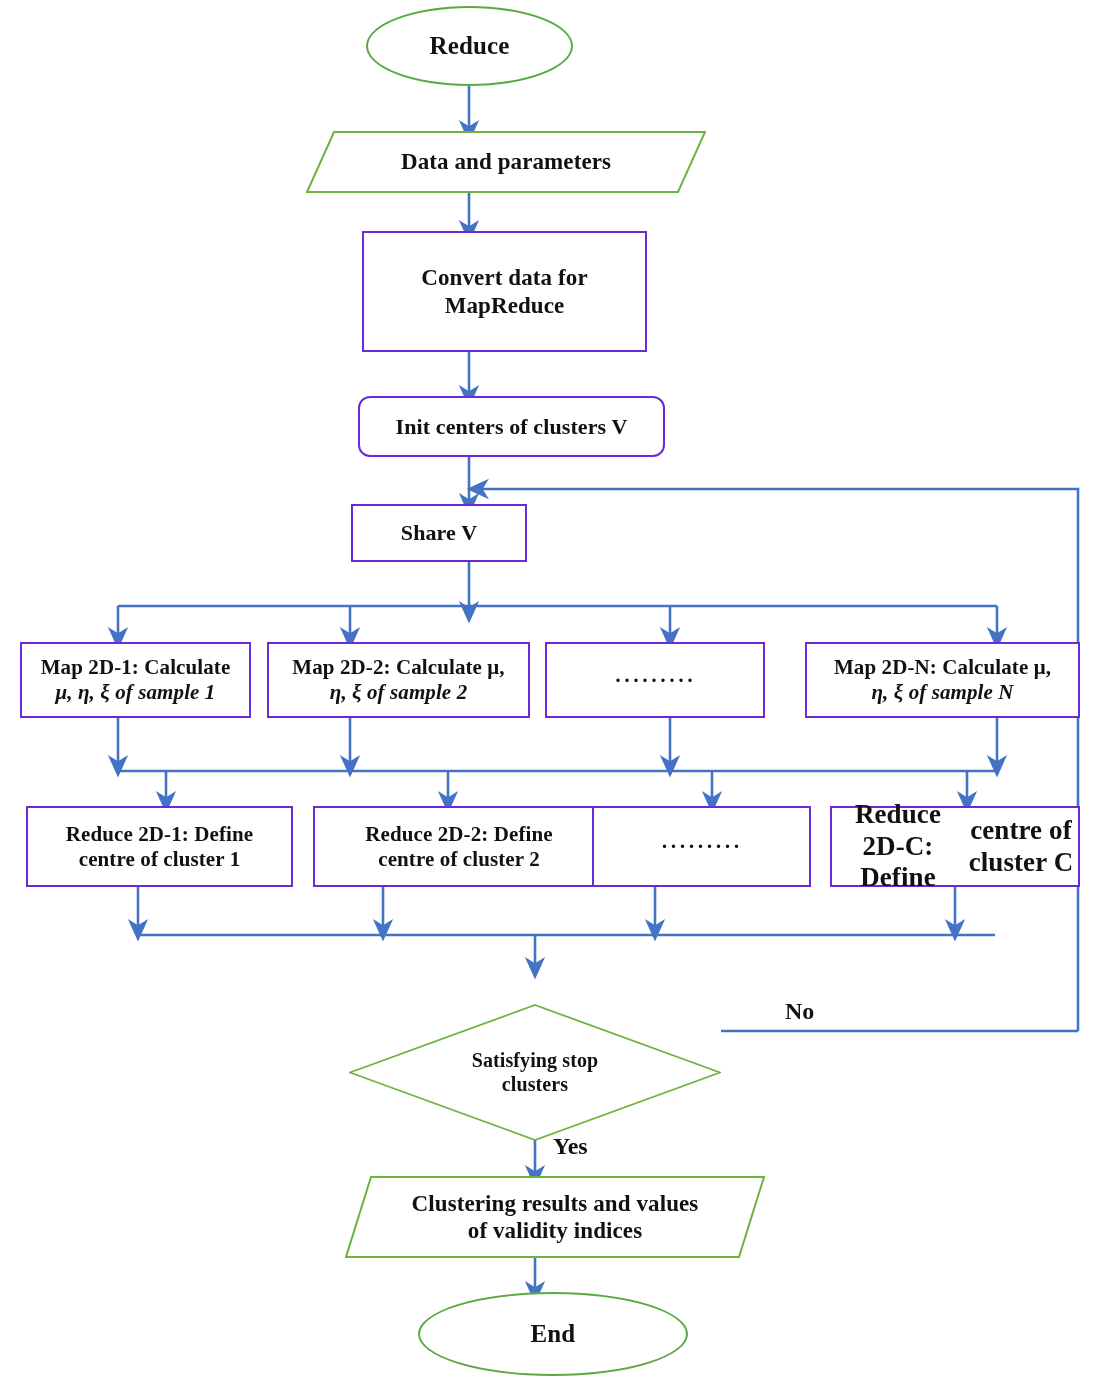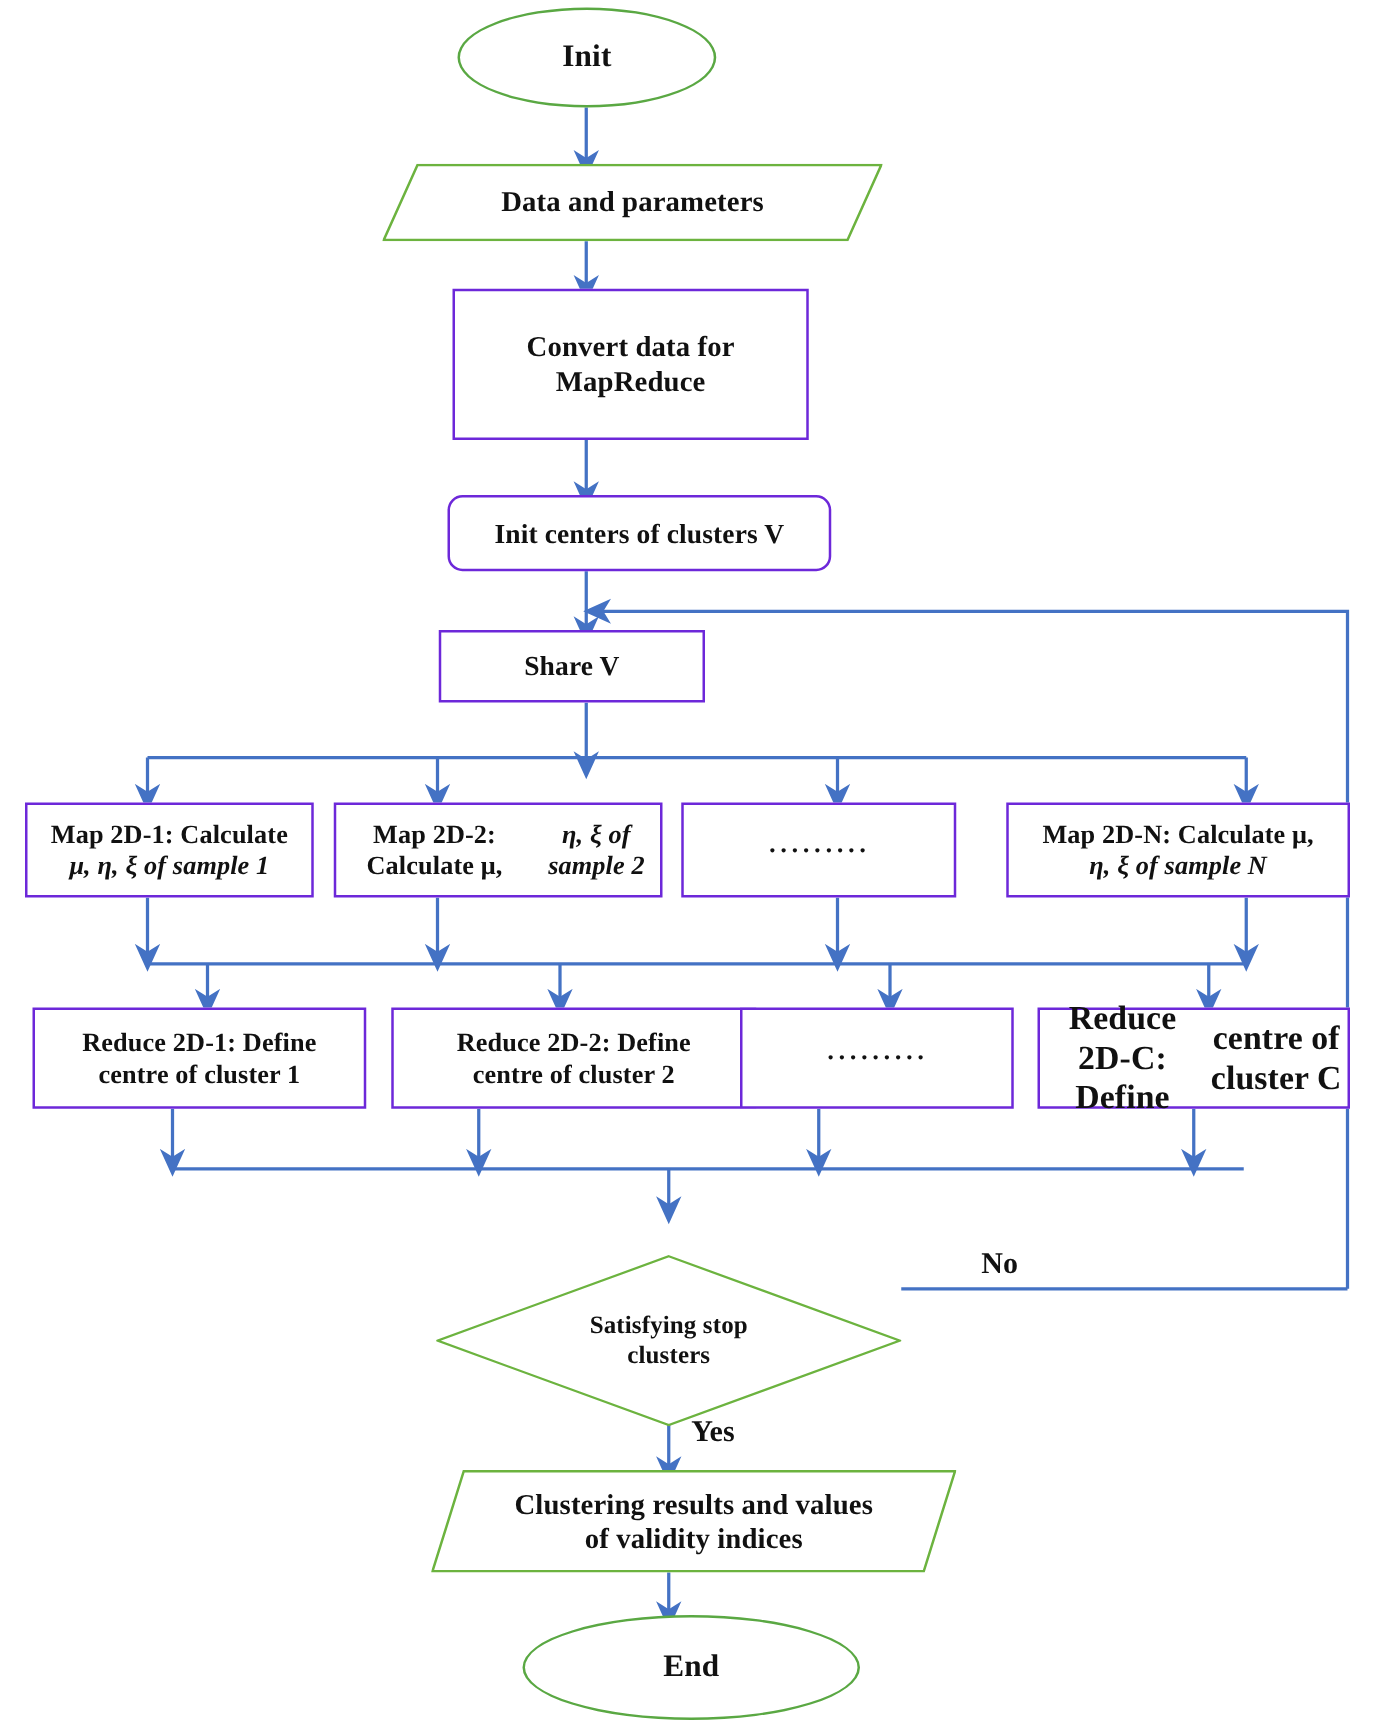--- a/index.html
+++ b/index.html
@@ -78,49 +78,49 @@
 
       <line x1="721" y1="1031" x2="1078" y2="1031"></line>
 
       <line x1="535" y1="1105" x2="535" y2="1176" marker-end="url(#ah)"></line>
 
       <line x1="535" y1="1258" x2="535" y2="1292" marker-end="url(#ah)"></line>
     </g>
   </svg>
 
   <div class="node term" style="left:366px;top:6px;width:207px;height:80px;font-size:25px;">
-    <span>Init</span>
+    <span>Reduce</span>
   </div>
 
   <div class="node para" style="left:306px;top:131px;width:400px;height:62px;font-size:23px;">
     <svg class="pshape" viewBox="0 0 400 62" preserveAspectRatio="none">
       <polygon points="28,1 399,1 372,61 1,61" fill="#fff" stroke="#6cb33f" stroke-width="2"></polygon>
     </svg>
     <span class="ptxt">Data and parameters</span>
   </div>
 
   <div class="node rect" style="left:362px;top:231px;width:285px;height:121px;font-size:23px;flex-direction:column;">
     <span>Convert data for</span>
     <span>MapReduce</span>
   </div>
 
   <div class="node rect" style="left:358px;top:396px;width:307px;height:61px;font-size:22px;border-radius:12px;">
     <span>Init centers of clusters V</span>
   </div>
 
-  <div class="node rect" style="left:351px;top:504px;width:213px;height:58px;font-size:22px;justify-content:center;">
+  <div class="node rect" style="left:351px;top:504px;width:176px;height:58px;font-size:22px;justify-content:center;">
     <span>Share V</span>
   </div>
 
   <div class="node rect" style="left:2px;top:642px;width:231px;height:76px;font-size:21px;flex-direction:column;margin-left:18px;">
     <span>Map 2D-1: Calculate</span>
     <span class="gk">μ, η, ξ of sample 1</span>
   </div>
 
-  <div class="node rect" style="left:267px;top:642px;width:263px;height:76px;font-size:21px;flex-direction:row;">
+  <div class="node rect" style="left:267px;top:642px;width:263px;height:76px;font-size:21px;flex-direction:column;">
     <span>Map 2D-2: Calculate μ,</span>
     <span class="gk">η, ξ of sample 2</span>
   </div>
 
   <div class="node rect" style="left:545px;top:642px;width:220px;height:76px;font-size:21px;">
     <span class="dots">·········</span>
   </div>
 
   <div class="node rect" style="left:805px;top:642px;width:275px;height:76px;font-size:21px;flex-direction:column;">
     <span>Map 2D-N: Calculate μ,</span>

